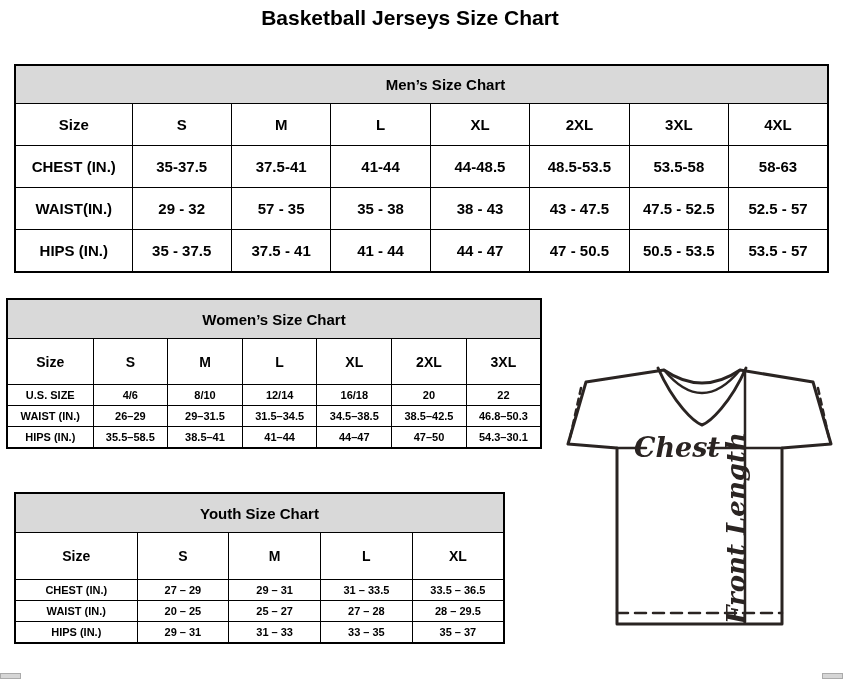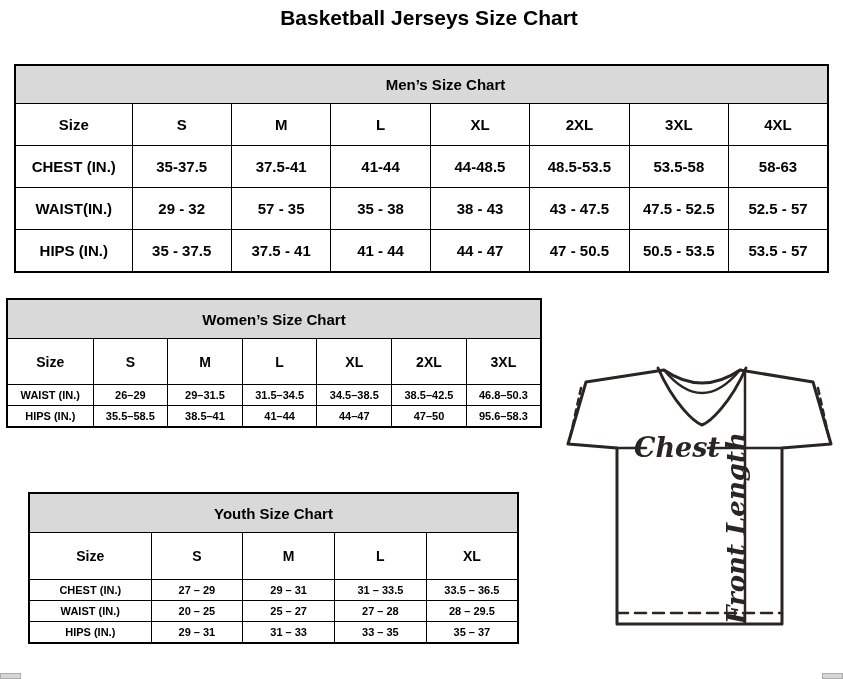--- a/index.html
+++ b/index.html
@@ -2,21 +2,21 @@
 <html><head>
 <meta charset="utf-8">
 <style>
   html,body{margin:0;padding:0;}
   body{
     width:843px;height:679px;position:relative;background:#fff;
     font-family:"Liberation Sans",sans-serif;color:#000;overflow:hidden;
   }
   #page-title{
     position:absolute;left:0;top:6px;width:820px;text-align:center;
-    font-size:21px;font-weight:bold;letter-spacing:0px;padding-left:19px;
+    font-size:21px;font-weight:bold;letter-spacing:0px;
   }
   table.size-table{
     position:absolute;border-collapse:collapse;table-layout:fixed;
     background:#fff;border:2px solid #000;
   }
   table.size-table td{
     border:1px solid #000;text-align:center;vertical-align:middle;
     font-weight:bold;padding:0;overflow:hidden;white-space:nowrap;
   }
   tr.band td{background:#d9d9d9;font-size:15px;}
@@ -24,21 +24,21 @@
   .t-men{left:14px;top:64px;width:815px;}
   .t-men tr.band td{height:37px;padding-left:48px;}
   .t-men tr.sizes td{height:41px;font-size:15px;}
   .t-men tr.data td{height:41px;font-size:15px;}
   
   .t-women{left:6px;top:298px;width:536px;}
   .t-women tr.band td{height:38px;}
   .t-women tr.sizes td{height:45px;font-size:14px;}
   .t-women tr.data td{height:20px;font-size:11px;}
   
-  .t-youth{left:28px;top:492px;width:491px;}
+  .t-youth{left:14px;top:492px;width:491px;}
   .t-youth tr.band td{height:38px;}
   .t-youth tr.sizes td{height:46px;font-size:14px;}
   .t-youth tr.data td{height:20px;font-size:11px;}
   
   #jersey{position:absolute;left:556px;top:362px;width:287px;height:285px;}
   
   .sb-stub{position:absolute;top:673px;width:21px;height:6px;background:#d6d6d6;border:1px solid #ababab;box-sizing:border-box;}
   #sb-left{left:0;}
   #sb-right{left:822px;}
 </style>
@@ -122,36 +122,45 @@
   <tr class="sizes">
     <td>Size</td>
     <td>S</td>
     <td>M</td>
     <td>L</td>
     <td>XL</td>
     <td>2XL</td>
     <td>3XL</td>
   </tr>
   <tr class="data">
+    <td>U.S. SIZE</td>
+    <td>4/6</td>
+    <td>8/10</td>
+    <td>12/14</td>
+    <td>16/18</td>
+    <td>20</td>
+    <td>22</td>
+  </tr>
+  <tr class="data">
     <td>WAIST (IN.)</td>
     <td>26–29</td>
     <td>29–31.5</td>
     <td>31.5–34.5</td>
     <td>34.5–38.5</td>
     <td>38.5–42.5</td>
     <td>46.8–50.3</td>
   </tr>
   <tr class="data">
     <td>HIPS (IN.)</td>
     <td>35.5–58.5</td>
     <td>38.5–41</td>
     <td>41–44</td>
     <td>44–47</td>
     <td>47–50</td>
-    <td>95.6–58.3</td>
+    <td>54.3–30.1</td>
   </tr>
 </tbody>
   </table>
 
 <table class="size-table t-youth">
   <colgroup>
       <col style="width:122px">
       <col>
       <col>
       <col>

